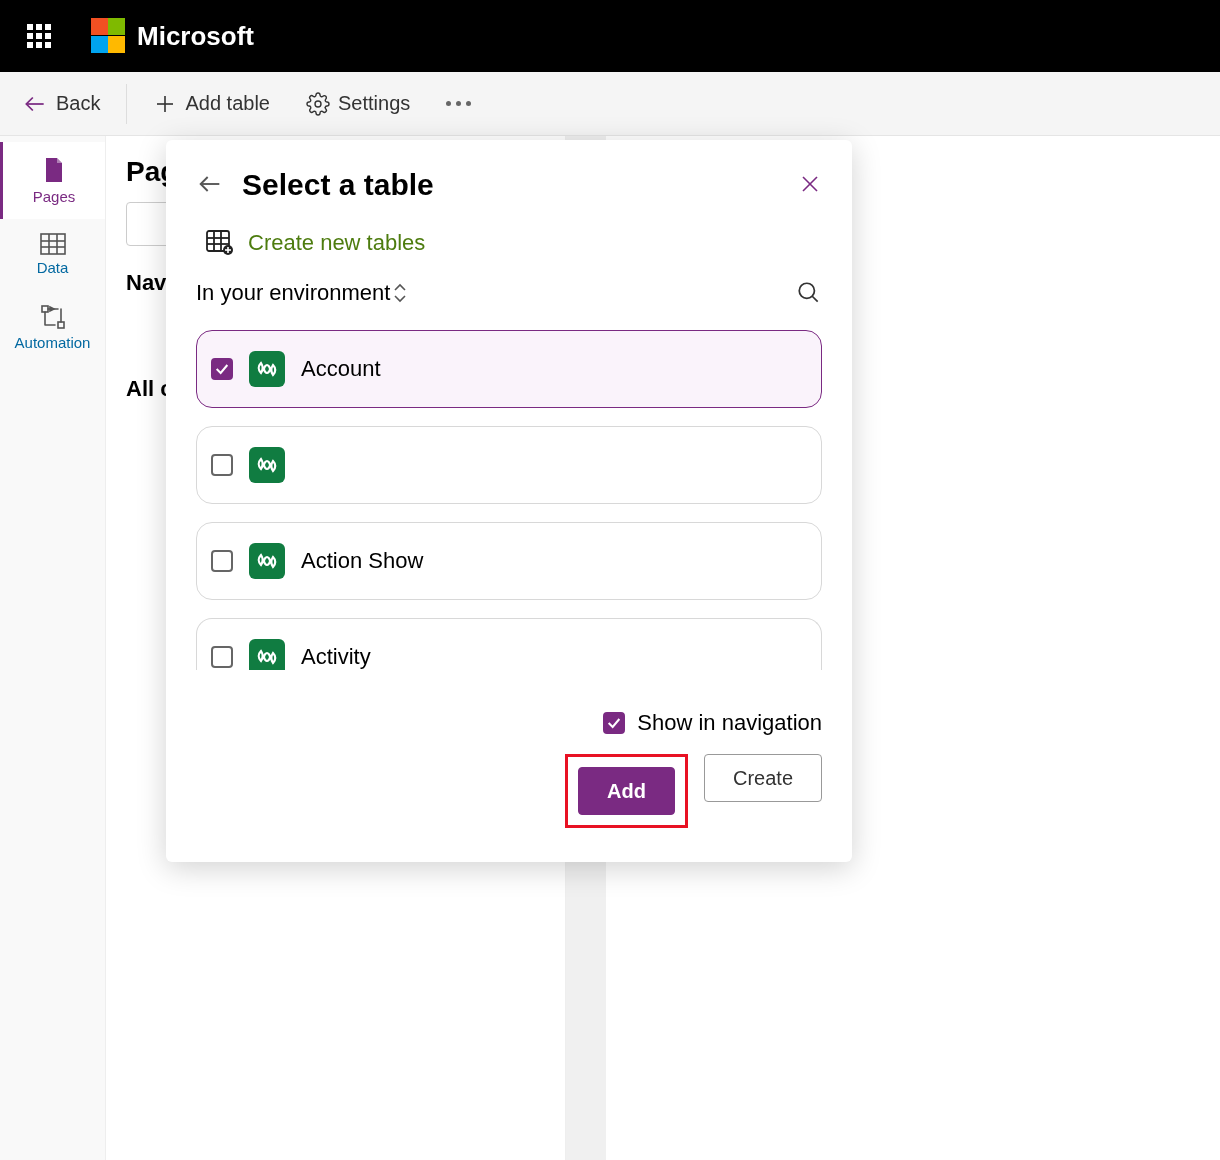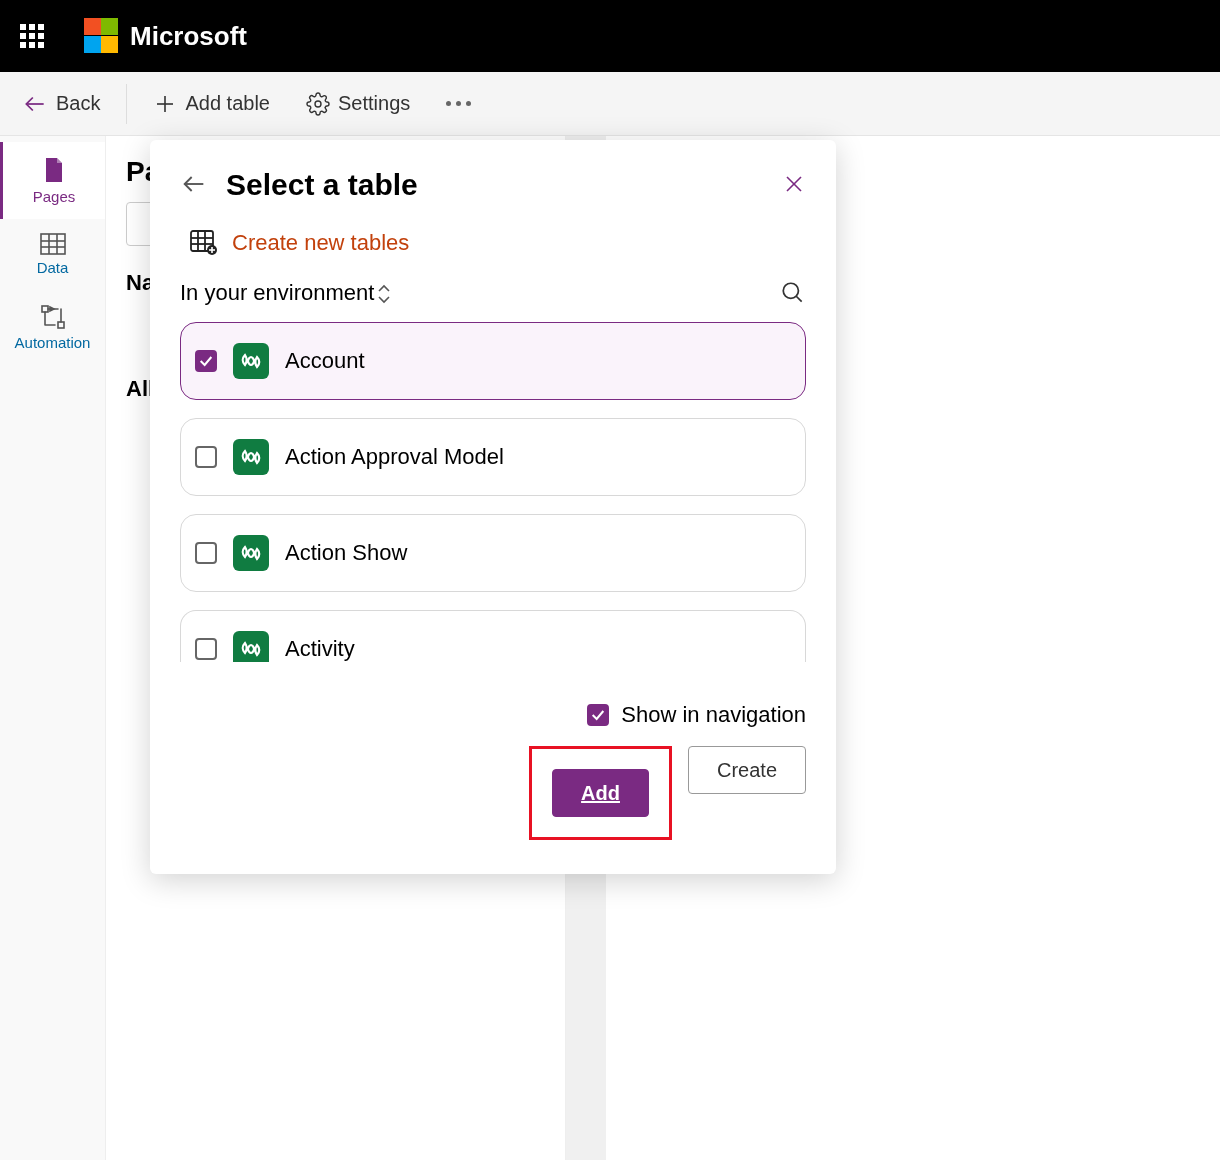--- a/index.html
+++ b/index.html
@@ -1,19 +1,19 @@
 <!DOCTYPE html>
 <html><head>
 <meta charset="utf-8">
 <style>
   * { box-sizing: border-box; margin: 0; padding: 0; font-family: "Segoe UI", -apple-system, sans-serif; }
   body { width: 1220px; height: 1160px; background: #fff; overflow: hidden; position: relative; }
 
   
-  .top-header { background: #000; height: 72px; display: flex; align-items: center; padding: 0 20px; color: #fff; }
+  .top-header { background: #000; height: 72px; display: flex; align-items: center; padding: 0 27px; color: #fff; }
   .waffle { width: 24px; height: 24px; display: grid; grid-template-columns: repeat(3,1fr); grid-template-rows: repeat(3,1fr); gap: 3px; margin-right: 40px; cursor: pointer; }
   .waffle div { background: #fff; }
   .ms-logo { display: flex; flex-wrap: wrap; width: 36px; height: 36px; }
   .ms-logo div { width: 17px; height: 17px; }
   .ms-logo .q1{background:#f25022;} .ms-logo .q2{background:#7fba00;} .ms-logo .q3{background:#00a4ef;} .ms-logo .q4{background:#ffb900;}
   .ms-text { font-size: 26px; font-weight: 600; margin-left: 10px; }
   .app-crumb { font-size: 22px; margin-left: 50px; display: flex; align-items: center; gap: 10px; }
   .app-crumb .sep { color:#aaa; }
 
   
@@ -32,44 +32,44 @@
   .rail-item.active { background:#fff; color:#7a2a82; border-left:3px solid #7a2a82; }
   .rail-item svg { display:block; margin:0 auto 4px; }
   .content-col { width:460px; background:#fff; padding:20px; border-right:1px solid #eee; }
   .content-col h2 { font-size:28px; font-weight:600; margin-bottom:14px; }
   .content-col .search-box{border:1px solid #ccc;border-radius:4px;height:44px;margin-bottom:24px;}
   .content-col h3 { font-size:22px; font-weight:600; margin:20px 0; }
   .preview { flex:1; background:#f0f0f0; }
   .preview-inner{margin-left:40px; background:#fff; height:100%;}
 
   
-  .dialog { position:absolute; top:140px; left:150px; width:686px; background:#fff; border-radius:6px; box-shadow:0 6px 30px rgba(0,0,0,.18); padding:28px 30px 34px; z-index:50; }
+  .dialog { position:absolute; top:140px; left:166px; width:686px; background:#fff; border-radius:6px; box-shadow:0 6px 30px rgba(0,0,0,.18); padding:28px 30px 34px; z-index:50; }
   .dlg-head{display:flex;align-items:center;gap:18px;margin-bottom:22px;}
   .dlg-head h2{font-size:30px;font-weight:600;}
   .dlg-close{margin-left:auto;background:none;border:none;cursor:pointer;color:#7a2a82;}
   .dlg-back{background:none;border:none;cursor:pointer;color:#555;}
-  .create-new{display:flex;align-items:center;gap:14px;font-size:22px;color:#c2410c;cursor:pointer;padding:6px 10px;margin-bottom:18px;}
-  .env-row{display:flex;align-items:flex-end;margin-bottom:16px;}
+  .create-new{display:flex;align-items:center;gap:14px;font-size:22px;color:#4d7c0f;cursor:pointer;padding:6px 10px;margin-bottom:18px;}
+  .env-row{display:flex;align-items:center;margin-bottom:24px;}
   .env-row .title{font-size:22px;}
   .env-row .spacer{flex:1;}
   .env-row .search-ico{cursor:pointer;}
   .table-list{display:flex;flex-direction:column;gap:18px;max-height:340px;overflow:hidden;position:relative;}
   .table-item{border:1px solid #d8d8d8;border-radius:16px;padding:20px 14px;display:flex;align-items:center;gap:16px;font-size:22px;cursor:pointer;}
   .table-item.selected{border-color:#7a2a82;background:#faf3fb;}
   .chk{width:22px;height:22px;border:2px solid #666;border-radius:4px;display:flex;align-items:center;justify-content:center;flex-shrink:0;}
   .chk.on{background:#7a2a82;border-color:#7a2a82;}
   .chk.on svg{stroke:#fff;}
   .ds-ico{width:36px;height:36px;background:#107c41;border-radius:6px;display:flex;align-items:center;justify-content:center;flex-shrink:0;}
   .show-nav{display:flex;align-items:center;gap:12px;font-size:22px;justify-content:flex-end;margin:40px 0 18px;}
   .dlg-foot{display:flex;gap:16px;justify-content:flex-end;}
   .btn{height:48px;padding:0 28px;font-size:20px;border-radius:4px;cursor:pointer;}
   .btn-primary{background:#7a2a82;color:#fff;border:1px solid #7a2a82;font-weight:600;}
   .btn-sec{background:#fff;color:#333;border:1px solid #999;}
   .highlight{border:3px solid #e81123;padding:2px;}
-  .highlight .btn{margin:18px;text-decoration:underline;}
+  .highlight .btn{margin:8px;}
 </style>
 </head>
 <body>
 
 <div class="top-header">
   <div class="waffle">
     <div></div>
       <div></div>
       <div></div>
       <div></div>
@@ -220,21 +220,20 @@
       <span>Account</span>
     </div>
 
     <div class="table-item">
       <div class="chk"></div>
       <div class="ds-ico">
           <svg width="24" height="24" viewBox="0 0 24 24" fill="none" stroke="#fff" stroke-width="2.2">
             <path d="M6 16c-3-3-3-7 0-10 2 3 2 7 0 10z M18 8c3 3 3 7 0 10-2-3-2-7 0-10z M9 12c0-2 2-4 3-4s3 2 3 4-2 4-3 4-3-2-3-4z"></path>
           </svg>
         </div>
-      <span>Action Approval Model</span>
     </div>
 
     <div class="table-item">
       <div class="chk"></div>
       <div class="ds-ico">
           <svg width="24" height="24" viewBox="0 0 24 24" fill="none" stroke="#fff" stroke-width="2.2">
             <path d="M6 16c-3-3-3-7 0-10 2 3 2 7 0 10z M18 8c3 3 3 7 0 10-2-3-2-7 0-10z M9 12c0-2 2-4 3-4s3 2 3 4-2 4-3 4-3-2-3-4z"></path>
           </svg>
         </div>
       <span>Action Show</span>

